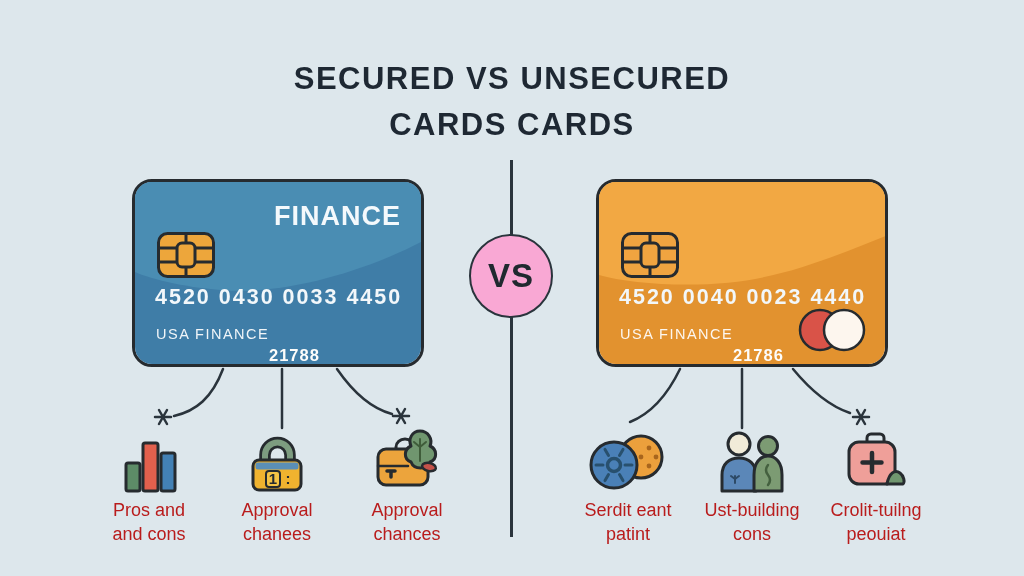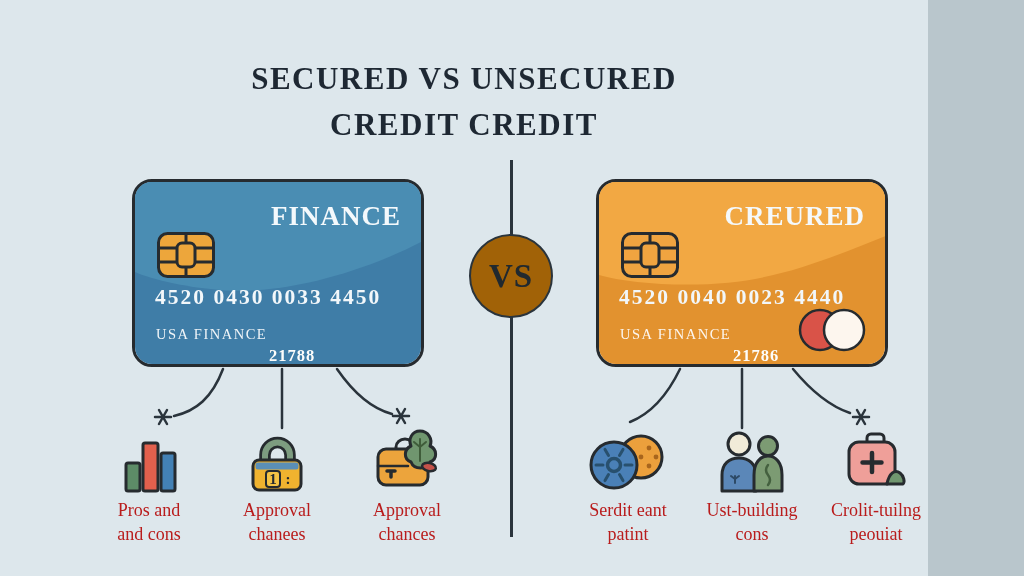--- a/index.html
+++ b/index.html
@@ -1,20 +1,20 @@
 <!DOCTYPE html>
 <html><head>
 <meta charset="utf-8">
 <style>
   * { margin:0; padding:0; box-sizing:border-box; }
   html,body { background:#b9c6cc; }
   #canvas {
-    position:relative; width:928px; height:576px; overflow:hidden;
+    position:relative; width:1024px; height:576px; overflow:hidden;
     background:#dde7ec;
-    font-family:Liberation Serif, serif;
+    font-family:Liberation Sans, sans-serif;
   }
   .title {
     position:absolute; top:56px; left:0; width:100%;
     text-align:center; color:#1e2833; font-weight:bold;
     font-size:31px; line-height:46px; letter-spacing:1.5px;
   }
   
   .card {
     position:absolute; top:179px; width:292px; height:188px;
     border:3px solid #262b2f; border-radius:20px; overflow:hidden;
@@ -39,21 +39,21 @@
     position:absolute; left:134px; top:135px;
     color:#fdfdfb; font-weight:bold; font-size:16.5px; letter-spacing:1px;margin-top:29px;
   }
   .mc-logo { position:absolute; right:14px; bottom:10px; }
   
   .vs-line { position:absolute; left:510px; width:3px; background:#2a343c; }
   .vs-line-top { top:160px; height:76px; }
   .vs-line-bottom { top:317px; height:220px; }
   .vs-circle {
     position:absolute; left:469px; top:234px; width:84px; height:84px;
-    border:2.5px solid #2a343c; border-radius:50%; background:#a16207;
+    border:2.5px solid #2a343c; border-radius:50%; background:#f9a8d4;
     display:flex; align-items:center; justify-content:center;
     color:#20292f; font-weight:bold; font-size:33px; letter-spacing:1px;
   }
   
   .connectors { position:absolute; inset:0; pointer-events:none; }
   .connectors path, .connectors line { stroke:#2a343c; stroke-width:2.5; fill:none; stroke-linecap:round; }
   
   .feature {
     position:absolute; top:421px; width:160px;
     display:flex; flex-direction:column; align-items:center;
@@ -65,21 +65,21 @@
   }
   .icon-svg { stroke:#262b2f; stroke-width:3; stroke-linejoin:round; stroke-linecap:round; }
 </style>
 </head>
 <body>
 
 <div id="canvas">
 
   <div class="title">
     <div>SECURED VS UNSECURED</div>
-    <div>CREDIT CREDIT</div>
+    <div>CARDS CARDS</div>
   </div>
 
   <div class="card card-left">
     <svg class="wave" viewBox="0 0 292 188" preserveAspectRatio="none">
       <rect width="292" height="188" fill="#3f7da7"></rect>
       <path d="M0,0 H292 V62 C235,92 155,116 92,112 C52,109 18,101 0,93 Z" fill="#4a8db3"></path>
     </svg>
     <svg class="chip" width="58" height="46" viewBox="0 0 58 46">
       <rect x="1.5" y="1.5" width="55" height="43" rx="9" fill="#eda63b" stroke="#262b2f" stroke-width="3"></rect>
       <rect x="20" y="11" width="18" height="24" rx="5" fill="#eda63b" stroke="#262b2f" stroke-width="3"></rect>
@@ -94,21 +94,20 @@
   <div class="card card-right">
     <svg class="wave" viewBox="0 0 292 188" preserveAspectRatio="none">
       <rect width="292" height="188" fill="#e2922f"></rect>
       <path d="M0,0 H292 V56 C242,76 192,98 132,104 C82,109 28,104 0,96 Z" fill="#f2a843"></path>
     </svg>
     <svg class="chip" width="58" height="46" viewBox="0 0 58 46">
       <rect x="1.5" y="1.5" width="55" height="43" rx="9" fill="#f0a440" stroke="#262b2f" stroke-width="3"></rect>
       <rect x="20" y="11" width="18" height="24" rx="5" fill="#f0a440" stroke="#262b2f" stroke-width="3"></rect>
       <path d="M1.5,16 H20 M1.5,30 H20 M38,16 H56.5 M38,30 H56.5 M29,1.5 V11 M29,35 V44.5" stroke="#262b2f" stroke-width="3" fill="none"></path>
     </svg>
-    <div class="brand">CREURED</div>
     <div class="card-number">4520 0040 0023 4440</div>
     <div class="issuer">USA FINANCE</div>
     <div class="aux-number">21786</div>
     <svg class="mc-logo" width="78" height="48" viewBox="0 0 78 48">
       <circle cx="27" cy="24" r="20" fill="#d95348" stroke="#262b2f" stroke-width="2.5"></circle>
       <circle cx="51" cy="24" r="20" fill="#fdf6ee" stroke="#262b2f" stroke-width="2.5"></circle>
     </svg>
   </div>
 
   <div class="vs-line vs-line-top"></div>

